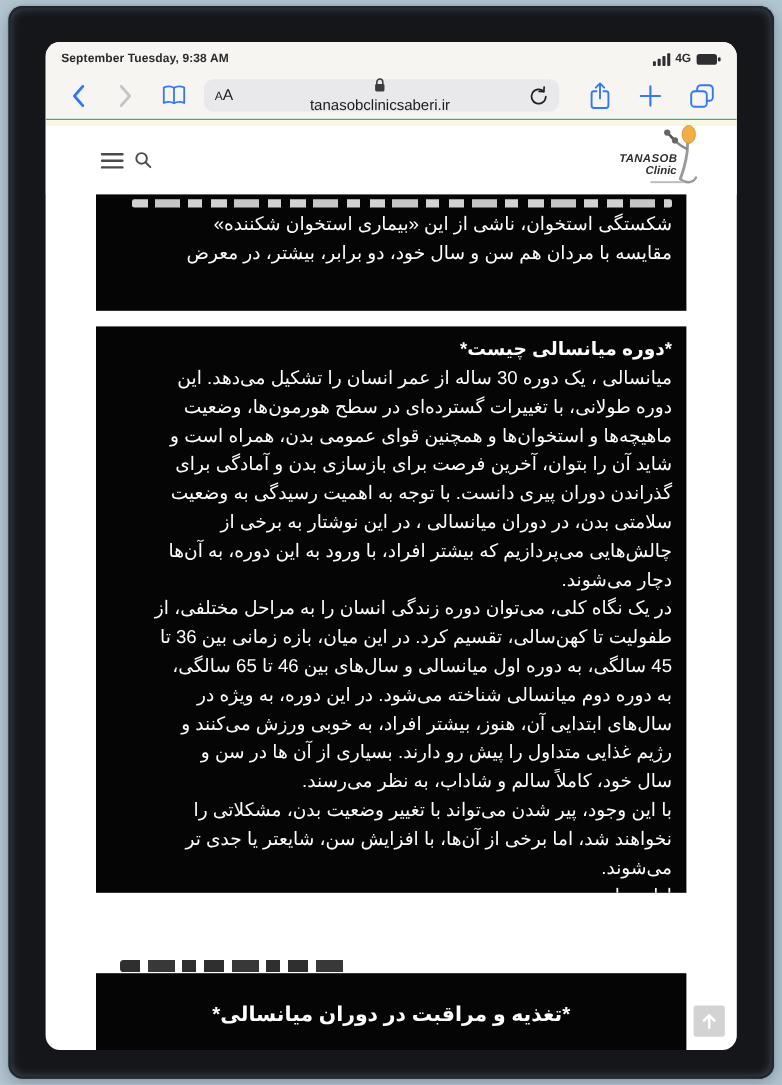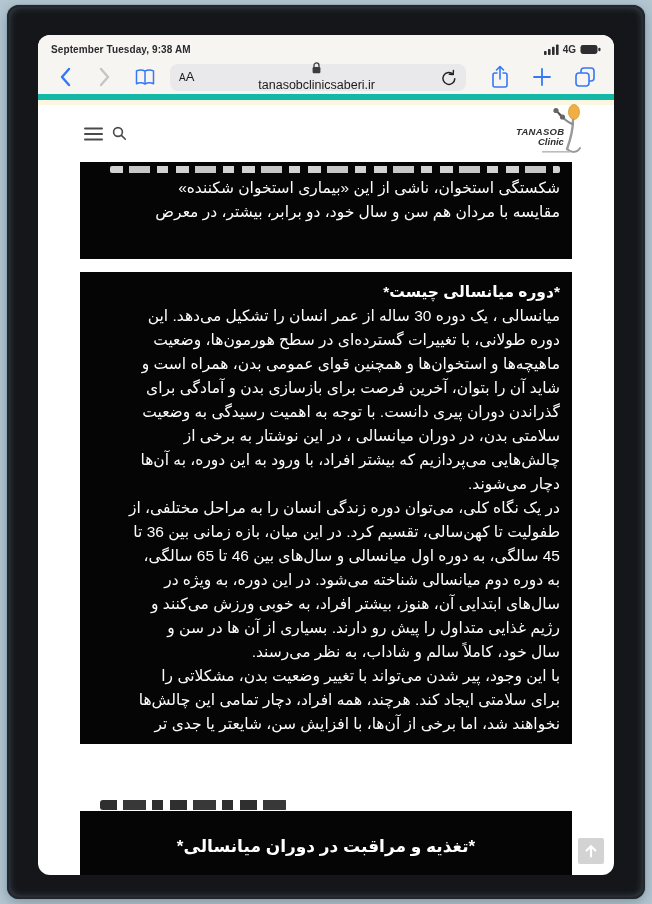--- a/index.html
+++ b/index.html
@@ -13,21 +13,21 @@
   .screen{position:absolute;left:31px;top:30px;width:576px;height:840px;background:#ffffff;
           border-radius:12px;overflow:hidden;}
   
   .statusbar{height:25px;background:#f6f5f2;display:flex;align-items:center;
              justify-content:space-between;padding:3px 13px 0;box-sizing:border-box;}
   .sb-left{font-size:10px;font-weight:bold;color:#2b2b2d;letter-spacing:.1px;}
   .sb-right{display:flex;align-items:flex-start;gap:4px;}
   .net-label{font-size:10px;font-weight:600;color:#2e2e30;}
   
   .toolbar{height:40px;background:#f6f5f2;display:flex;align-items:center;
-           padding:0 16px;box-sizing:border-box;border-bottom:6px solid #14b8a6;}
+           padding:0 16px;box-sizing:border-box;border-bottom:1px solid #14b8a6;}
   .tb-btn{width:22px;height:26px;display:flex;align-items:center;justify-content:center;
           background:none;border:none;padding:0;cursor:pointer;flex:0 0 auto;}
   .tb-btn + .tb-btn{margin-left:18px;}
   .pill{margin-left:14px;width:296px;height:27px;border-radius:8px;background:#e9e8ea;
         display:flex;align-items:center;justify-content:space-between;
         padding:0 9px;box-sizing:border-box;cursor:pointer;}
   .aa{font-size:13px;color:#1c1c1e;display:inline-block;line-height:27px;}
   .aa::first-letter{font-size:10px;}
   .urlwrap{display:flex;align-items:center;gap:4px;flex-direction:column;}
   .url{font-size:12.5px;color:#1b1b1d;}
@@ -218,21 +218,20 @@
             <div class="bline">چالش‌هایی می‌پردازیم که بیشتر افراد، با ورود به این دوره، به آن‌ها</div>
             <div class="bline">دچار می‌شوند.</div>
             <div class="bline">در یک نگاه کلی، می‌توان دوره زندگی انسان را به مراحل مختلفی، از</div>
             <div class="bline">طفولیت تا کهن‌سالی، تقسیم کرد. در این میان، بازه زمانی بین 36 تا</div>
             <div class="bline">45 سالگی، به دوره اول میانسالی و سال‌های بین 46 تا 65 سالگی،</div>
             <div class="bline">به دوره دوم میانسالی شناخته می‌شود. در این دوره، به ویژه در</div>
             <div class="bline">سال‌های ابتدایی آن، هنوز، بیشتر افراد، به خوبی ورزش می‌کنند و</div>
             <div class="bline">رژیم غذایی متداول را پیش رو دارند. بسیاری از آن ها در سن و</div>
             <div class="bline">سال خود، کاملاً سالم و شاداب، به نظر می‌رسند.</div>
             <div class="bline">با این وجود، پیر شدن می‌تواند با تغییر وضعیت بدن، مشکلاتی را</div>
-            <div class="bline">برای سلامتی ایجاد کند. هرچند، همه افراد، دچار تمامی این چالش‌ها</div>
             <div class="bline">نخواهند شد، اما برخی از آن‌ها، با افزایش سن، شایعتر یا جدی تر</div>
             <div class="bline">می‌شوند.</div>
             <div class="bline">ادامه دارد....</div>
           </div>
       </div>
 
       <div class="squiggle"></div>
 
       <div class="block b3" dir="rtl" lang="fa">
         <div class="b3title">*تغذیه و مراقبت در دوران میانسالی*</div>

